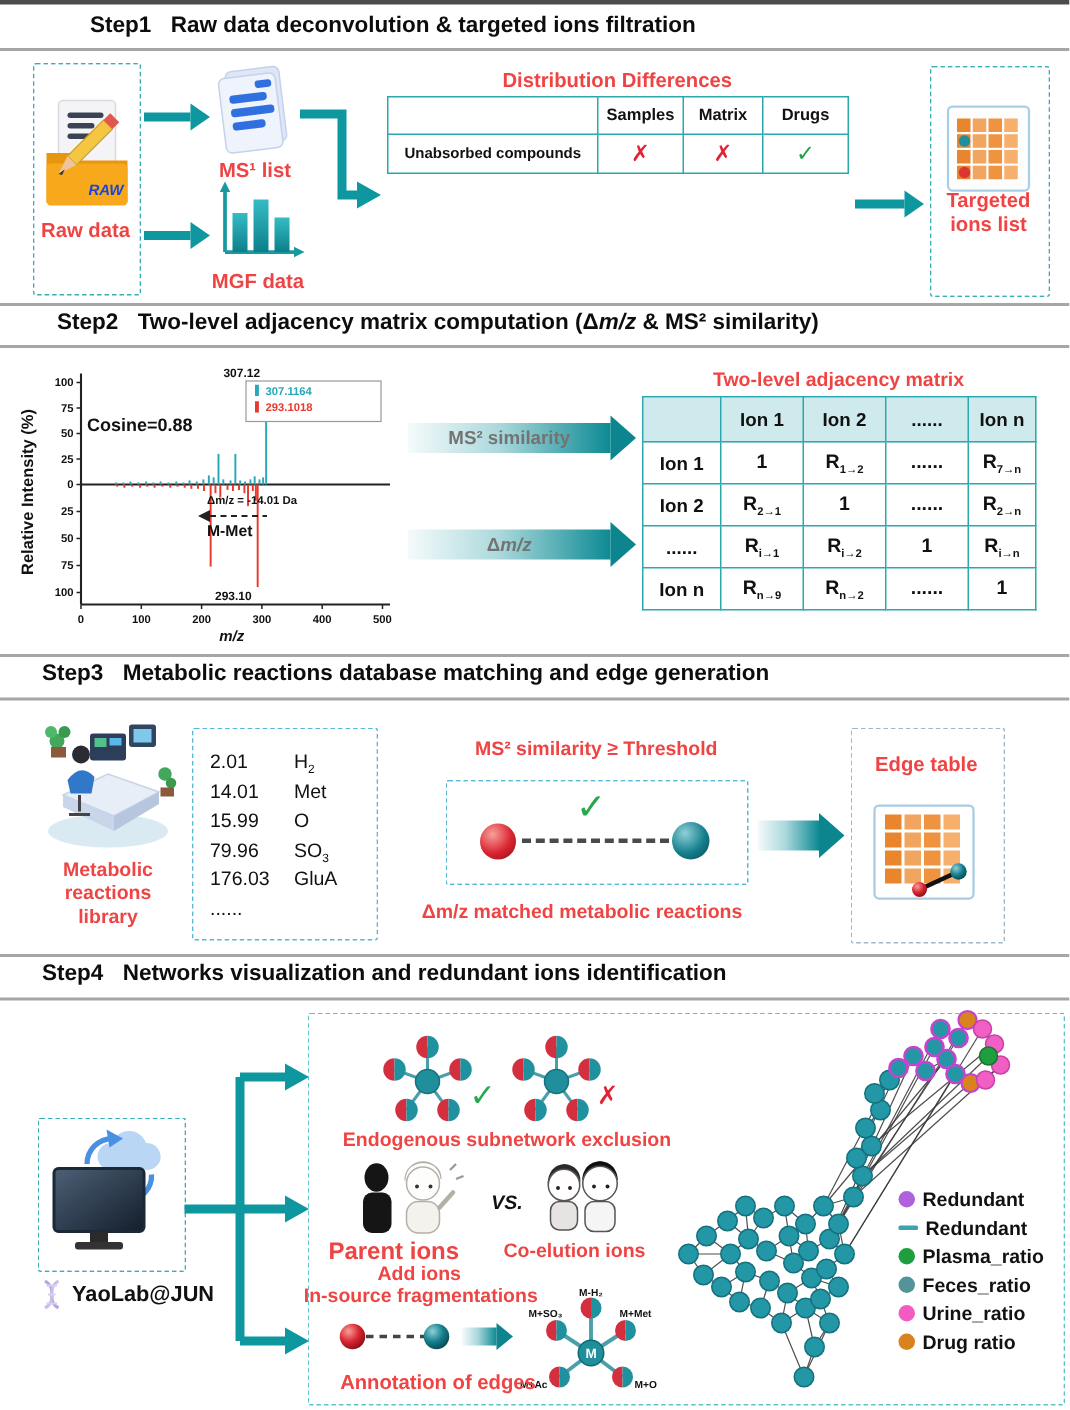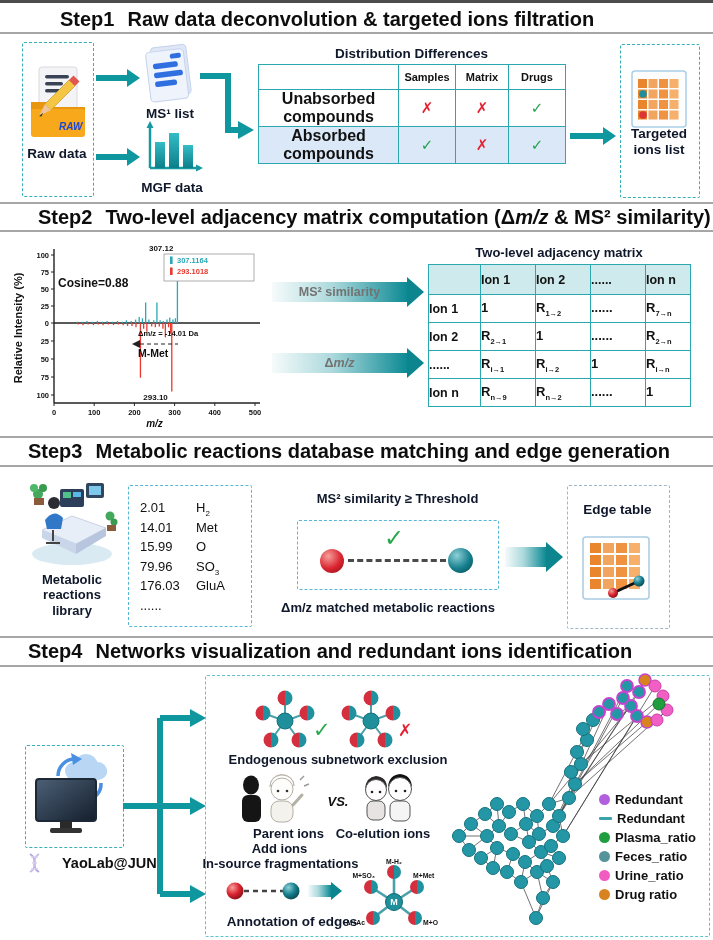--- a/index.html
+++ b/index.html
@@ -1,68 +1,68 @@
 <!DOCTYPE html>
 <html><head>
 <meta charset="utf-8">
 <style>
   html,body{margin:0;padding:0;background:#fff;}
   body{width:713px;height:940px;position:relative;overflow:hidden;
        font-family:"Liberation Sans","DejaVu Sans",sans-serif;color:#111;}
   .abs{position:absolute;}
   svg{overflow:visible;display:block;}
   .hr{position:absolute;left:0;width:713px;height:2px;background:#a6a6a6;}
-  .sec-h{position:absolute;font-weight:bold;font-size:20px;color:#0d0d0d;white-space:nowrap;}
+  .sec-h{position:absolute;font-weight:bold;font-size:15px;color:#0d0d0d;white-space:nowrap;}
   .sec-h .st{margin-right:13px;}
-  .cap{position:absolute;font-weight:bold;text-align:center;color:#0f172a;line-height:1.18;white-space:pre-line;}
+  .cap{position:absolute;font-weight:bold;text-align:center;color:#ef4444;line-height:1.18;white-space:pre-line;}
   .dbox{position:absolute;border:1.6px dashed #38aeb8;border-radius:2px;}
   .dbox.blue{border-color:#57b7d6;}
   .dbox.gray{border-color:#9fb6c6;}
   .dbox.big{border-color:#5ec2ca;}
   .sarrow{position:absolute;display:flex;align-items:center;height:18px;}
   .sarrow .bar{height:6px;background:#0f97a0;flex:1;}
   .sarrow .head{width:0;height:0;border-left:13px solid #0f97a0;border-top:9px solid transparent;border-bottom:9px solid transparent;}
   .garrow{position:absolute;display:flex;align-items:center;}
   .garrow .gbar{align-self:center;height:20px;flex:1;background:linear-gradient(90deg,rgba(15,145,155,0.04),rgba(15,145,155,0.35) 45%,#0d8a94);}
   .garrow .ghead{width:0;height:0;border-left:17px solid #0c858e;border-top:15px solid transparent;border-bottom:15px solid transparent;}
   .garrow .glabel{position:absolute;left:0;right:17px;top:50%;transform:translateY(-50%);
     text-align:center;font-weight:bold;font-size:12.5px;color:#737373;}
   
   #dd-table{position:absolute;left:258px;top:64px;border-collapse:collapse;table-layout:fixed;width:307px;}
   #dd-table th,#dd-table td{border:1.6px solid #2ba7ae;text-align:center;vertical-align:middle;padding:0;font-weight:bold;}
   #dd-table thead th{height:24px;font-size:11px;}
   #dd-table td{height:25px;}
-  #dd-table td.lbl{font-size:16px;}
+  #dd-table td.lbl{font-size:10px;}
   #dd-table tr.alt{background:#dbe8f8;}
   .mark{font-family:"DejaVu Sans",sans-serif;font-size:15px;font-weight:bold;}
   .mark.yes{color:#22a14b;}
   .mark.no{color:#e32232;}
   
   #mx-table{position:absolute;left:428px;top:264px;border-collapse:collapse;table-layout:fixed;width:262px;}
-  #mx-table th,#mx-table td{border:1.6px solid #2ba7ae;text-align:left;vertical-align:middle;padding:0;font-weight:bold;}
+  #mx-table th,#mx-table td{border:1.6px solid #2ba7ae;text-align:center;vertical-align:middle;padding:0;font-weight:bold;}
   #mx-table tr.mx-head th{background:#cfeaec;height:29px;font-size:12.5px;}
   #mx-table th.rowh{font-size:12.5px;}
   #mx-table td{height:27px;font-size:13px;}
   #mx-table sub{font-size:7.5px;}
   
   #rxlist{position:absolute;left:140px;top:500px;}
   .rx-row{display:flex;height:19.5px;font-weight:normal;font-size:13px;}
   .rx-mass{width:56px;}
   .rx-name sub{font-size:8px;}
   .sphere{position:absolute;border-radius:50%;}
   .sphere.red{background:radial-gradient(circle at 35% 30%,#f5a09a,#da2430 55%,#871016);}
   .sphere.teal{background:radial-gradient(circle at 35% 30%,#8fd0d8,#157f8d 55%,#0a4851);}
   .dashline{position:absolute;border-top:3px dashed #4a4a4a;}
   .okmark{position:absolute;font-family:"DejaVu Sans",sans-serif;font-weight:bold;color:#27a84b;}
   
   #legend{position:absolute;left:599px;top:790px;}
   .lg-row{display:flex;align-items:center;height:19px;font-weight:bold;font-size:13px;white-space:nowrap;}
   .lg-swatch{width:11px;height:11px;border-radius:50%;margin-right:5px;flex:none;}
   .lg-swatch.line{width:13px;height:3px;border-radius:1px;}
-  #credit{position:absolute;left:27px;top:853px;display:flex;align-items:center;gap:20px;font-weight:bold;font-size:14.5px;}
+  #credit{position:absolute;left:27px;top:853px;display:flex;align-items:center;gap:6px;font-weight:bold;font-size:14.5px;}
 </style>
 </head>
 <body>
 
 <svg width="0" height="0">
     <defs>
   <radialGradient id="gr-red" cx="35%" cy="30%" r="75%">
     <stop offset="0%" stop-color="#f5a09a"></stop>
         <stop offset="55%" stop-color="#da2430"></stop>
         <stop offset="100%" stop-color="#871016"></stop>
@@ -164,26 +164,20 @@
       <th></th>
       <th>Samples</th>
       <th>Matrix</th>
       <th>Drugs</th>
     </tr>
       </thead>
     <tbody>
       <tr>
         <td class="lbl">Unabsorbed compounds</td>
         <td><span class="mark no">✗</span></td>
-        <td><span class="mark no">✗</span></td>
-        <td><span class="mark yes">✓</span></td>
-      </tr>
-      <tr class="alt">
-        <td class="lbl">Absorbed compounds</td>
-        <td><span class="mark yes">✓</span></td>
         <td><span class="mark no">✗</span></td>
         <td><span class="mark yes">✓</span></td>
       </tr>
     </tbody>
   </table>
 
   <div class="sarrow" style="left:570px;top:127px;width:46px">
       <span class="bar"></span>
       <span class="head"></span>
     </div>
@@ -576,21 +570,21 @@
     <circle cx="138" cy="18" r="10.5" fill="#fffdfd" stroke="#555"></circle>
     <circle cx="134" cy="20" r="1.3" fill="#222"></circle>
       <circle cx="142" cy="20" r="1.3" fill="#222"></circle>
     <rect x="129" y="29" width="18" height="19" rx="6" fill="#e8e3e3" stroke="#555"></rect>
     <path d="M150,15 Q151,3 162,2 Q173,3 174,15 Q168,7 162,8 Q155,7 150,15 Z" fill="#111"></path>
     <circle cx="162" cy="17" r="11.5" fill="#fff" stroke="#555"></circle>
     <circle cx="158" cy="19" r="1.3" fill="#222"></circle>
       <circle cx="167" cy="19" r="1.3" fill="#222"></circle>
     <rect x="152" y="29" width="20" height="20" rx="6" fill="#f5f5f5" stroke="#555"></rect>
   </svg>
-  <div class="cap" style="left:231px;top:826px;width:115px;font-size:13px">Parent ions</div>
+  <div class="cap" style="left:205px;top:826px;width:115px;font-size:16px">Parent ions</div>
   <div class="cap" style="left:328px;top:826px;width:110px;font-size:13px">Co-elution ions</div>
   <div class="cap" style="left:222px;top:841px;width:115px;font-size:13px">Add ions</div>
   <div class="cap" style="left:198px;top:856px;width:165px;font-size:13px">In-source fragmentations</div>
 
   <svg class="abs" style="left:224px;top:878px" width="80" height="26" viewBox="0 0 80 26">
     <line x1="20" y1="13" x2="60" y2="13" stroke="#444" stroke-width="2.4" stroke-dasharray="5,4"></line>
     <circle cx="11" cy="13" r="8.5" fill="url(#gr-red)"></circle>
     <circle cx="67" cy="13" r="8.5" fill="url(#gr-teal)"></circle>
   </svg>
   <div class="garrow" style="left:308px;top:882px;width:34px;height:18px">

